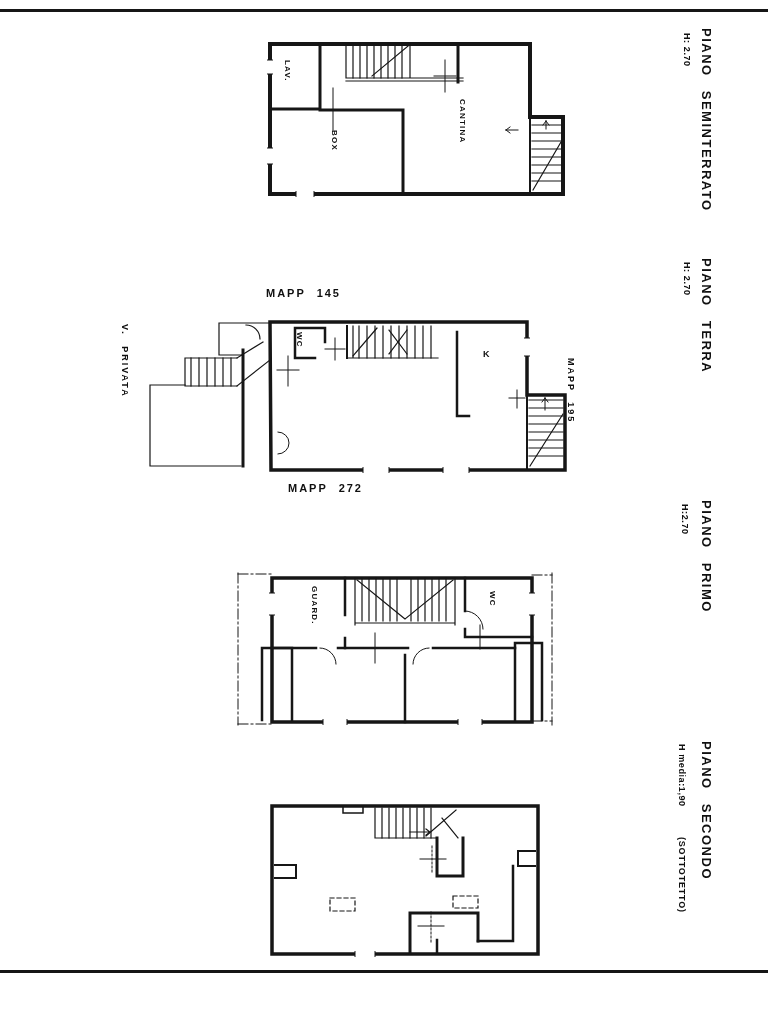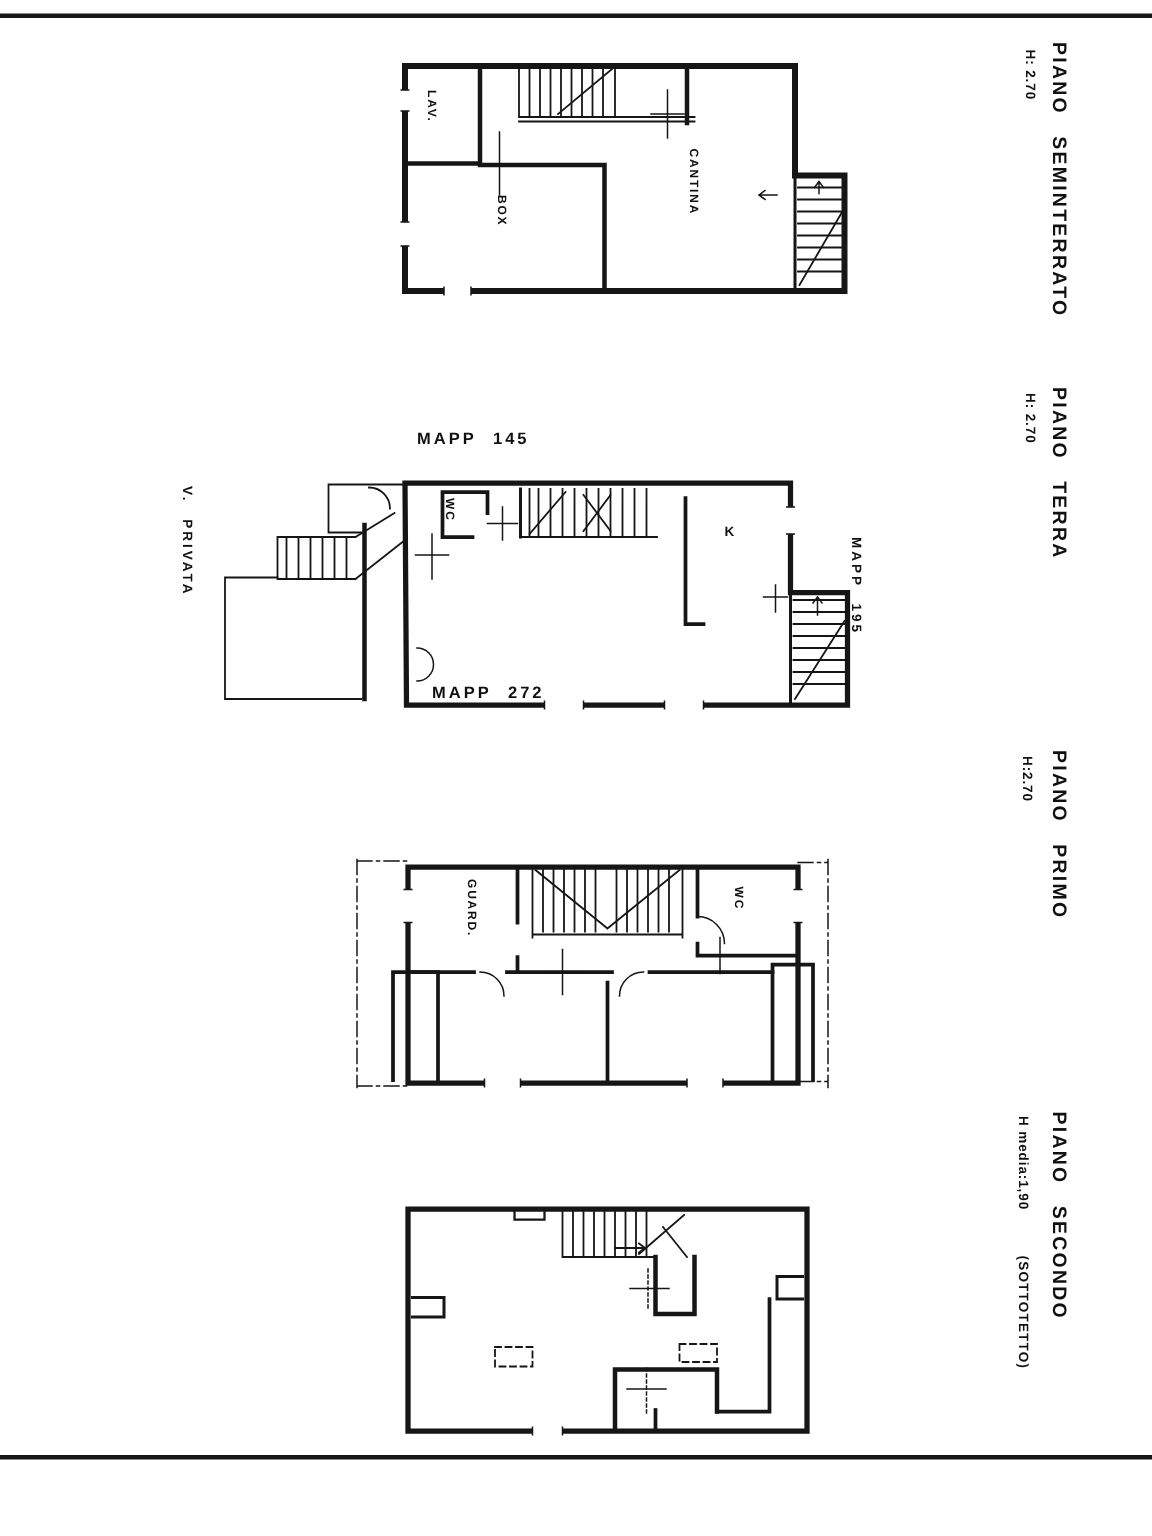--- a/index.html
+++ b/index.html
@@ -44,22 +44,22 @@
   <div class="floor-title vtext" style="left:699px;top:258px;">PIANO TERRA</div>
   <div class="floor-height vtext" style="left:682px;top:262px;">H: 2.70</div>
 
   <div class="floor-title vtext" style="left:699px;top:500px;">PIANO PRIMO</div>
   <div class="floor-height vtext" style="left:680px;top:504px;">H:2.70</div>
 
   <div class="floor-title vtext" style="left:699px;top:741px;">PIANO SECONDO</div>
   <div class="floor-height vtext" style="left:677px;top:744px;">H media:1,90</div>
   <div class="floor-sub vtext" style="left:677px;top:837px;">(SOTTOTETTO)</div>
 
-  <div class="map-label" style="left:278px;top:287px;">MAPP 145</div>
-  <div class="map-label" style="left:288px;top:456px;">MAPP 272</div>
+  <div class="map-label" style="left:266px;top:287px;">MAPP 145</div>
+  <div class="map-label" style="left:288px;top:482px;">MAPP 272</div>
   <div class="map-label vtext" style="left:566px;top:358px;font-size:9px;">MAPP 195</div>
   <div class="map-label vtext" style="left:120px;top:324px;font-size:9px;">V. PRIVATA</div>
 
   <div class="room-label vtext" style="left:283px;top:60px;">LAV.</div>
   <div class="room-label vtext" style="left:330px;top:130px;">BOX</div>
   <div class="room-label vtext" style="left:458px;top:99px;">CANTINA</div>
   <div class="room-label vtext" style="left:295px;top:332px;">WC</div>
   <div class="room-label" style="left:483px;top:349px;font-size:9px;">K</div>
   <div class="room-label vtext" style="left:310px;top:586px;">GUARD.</div>
   <div class="room-label vtext" style="left:488px;top:591px;">WC</div>

